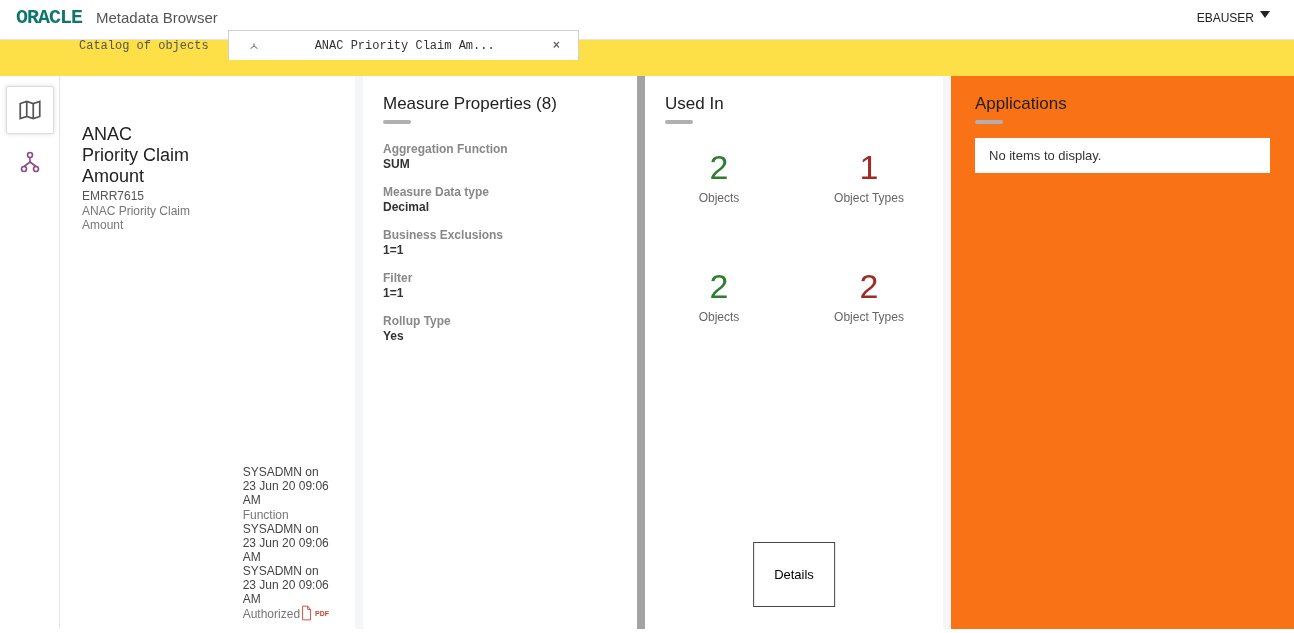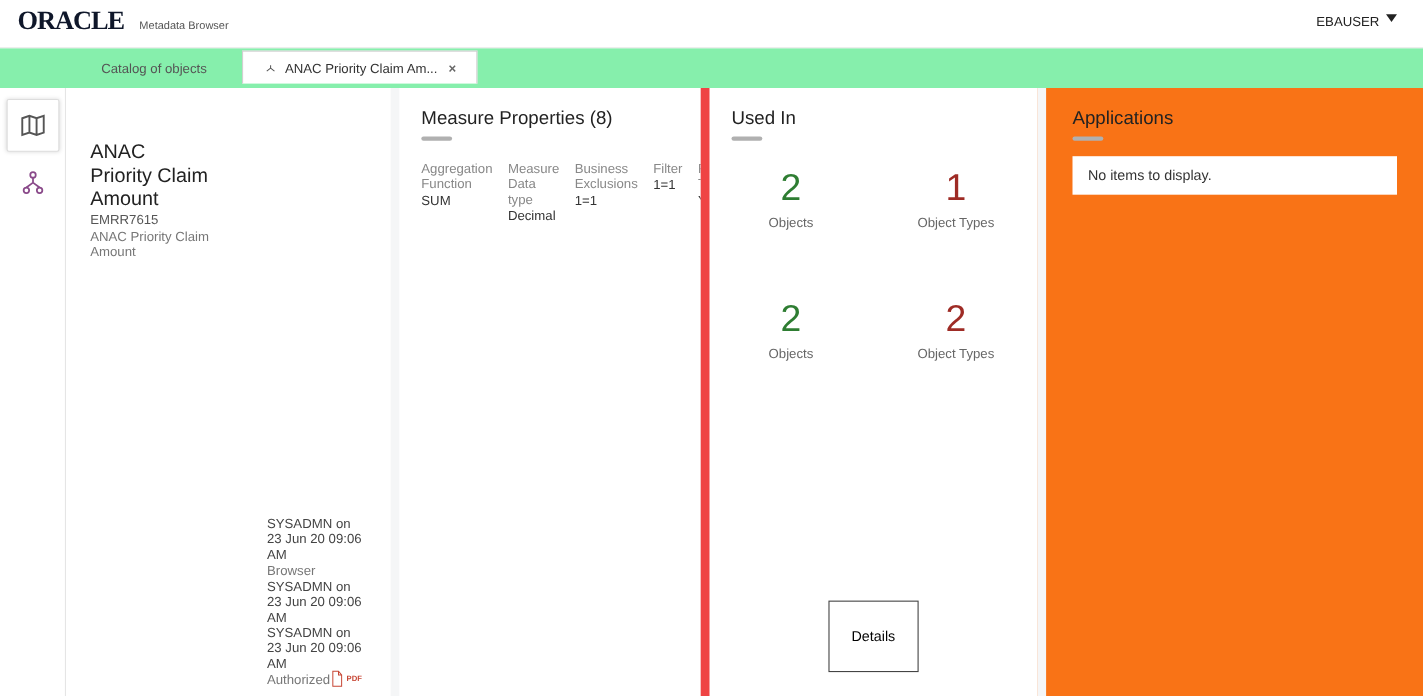--- a/index.html
+++ b/index.html
@@ -1,30 +1,30 @@
 <!DOCTYPE html>
 <html><head>
 <meta charset="utf-8">
 <style>
   * { box-sizing: border-box; margin: 0; padding: 0; }
   body { font-family: -apple-system, "Segoe UI", Helvetica, Arial, sans-serif; background: #fff; color: #222; font-size: 13px; }
 
   
   .topbar { display:flex; align-items:center; justify-content:space-between; padding:6px 16px 10px 16px; border-bottom:1px solid #e5e5e5; }
   .topbar-left { display:flex; align-items:baseline; gap:14px; }
-  .oracle-logo { color:#0f172a; font-weight:700; letter-spacing:-1px; font-size:24px; font-family: Liberation Serif, serif; }
-  .app-title { color:#555; font-size:10px; }
+  .oracle-logo { color:#0f766e; font-weight:700; letter-spacing:-1px; font-size:20px; font-family: Liberation Mono, monospace; }
+  .app-title { color:#555; font-size:15px; }
   .user-menu { display:flex; align-items:flex-start; gap:6px; font-size:12px; color:#222; cursor:pointer; padding-right:8px;}
   .triangle-down { width:0; height:0; border-left:5px solid transparent; border-right:5px solid transparent; border-top:7px solid #222; }
 
   
-  .tabstrip { background:#86efac; padding:0 16px 4px 60px; height:36px; display:flex; align-items:flex-end; }
+  .tabstrip { background:#fde047; padding:0 16px 16px 60px; height:36px; display:flex; align-items:flex-end;font-family:Liberation Mono, monospace; }
   .tab { height:30px; display:flex; align-items:center; padding:0 18px; font-size:12px; color:#555; border:1px solid transparent; border-bottom:none; position:relative; cursor:pointer; min-width:160px; justify-content:center;}
   .tab.inactive { background:transparent; }
-  .tab.active { background:#fff; border-color:#d0d0d0; color:#333; }
+  .tab.active { background:#fff; border-color:#d0d0d0; color:#333;gap:48px; }
   .tab .tab-icon { margin-right:6px; display:inline-flex; }
   .tab .close { margin-left:10px; color:#666; font-weight:bold; font-size:12px; cursor:pointer; }
 
   
   .content-wrap { display:flex; height:calc(633px - 44px - 36px); }
   .leftrail { width:60px; border-right:1px solid #e5e5e5; display:flex; flex-direction:column; align-items:center; padding-top:10px; gap:4px;}
   .rail-btn { width:48px; height:48px; display:flex; align-items:center; justify-content:center; color:#555; border-radius:2px; cursor:pointer; }
   .rail-btn.active { box-shadow:0 0 4px rgba(0,0,0,.15); background:#fff; border:1px solid #ddd; }
   .rail-btn svg { stroke:#555; }
   .rail-btn.tree svg { stroke:#8a4a8a; }
@@ -44,26 +44,26 @@
   .audit { padding: 0 22px 8px 28px; margin-top:auto; display:flex; flex-direction:column; }
   .audit-row .who-when { font-size:12px; color:#444; }
   .audit-row .kind { font-size:12px; color:#777; margin-top:1px; }
   .pdf-icon { position:absolute; right:26px; bottom:8px; color:#c74634; font-size:11px; display:flex; align-items:center; gap:2px; cursor:pointer;}
   .pdf-icon svg { stroke:#c74634; }
 
   
   .props { width:282px; background:#fff; padding:18px 20px; border-left: 8px solid #f5f6f7;}
   .panel-h { font-size:17px; color:#222; font-weight:400; }
   .panel-h::after, .panel-h2::after { content:""; display:block; width:28px; height:4px; background:#b0b0b0; border-radius:2px; margin-top:6px; }
-  .prop-list { margin-top:18px; display:flex; flex-direction:row; gap:14px; }
+  .prop-list { margin-top:18px; display:flex; flex-direction:column; gap:14px;font-weight:bold; }
   .prop-k { font-size:12px; color:#888; }
   .prop-v { font-size:12px; color:#333; margin-top:1px; }
 
   
-  .rels { width:306px; background:#fff; padding:18px 20px 10px; position:relative; border-left: 8px solid #ef4444;}
+  .rels { width:306px; background:#fff; padding:18px 20px 10px; position:relative; border-left: 8px solid #a3a3a3;}
   .panel-h2 { font-size:17px; color:#222; font-weight:400; }
   .counts { display:flex; gap:60px; justify-content:center; margin:24px 0 14px; }
   .count { text-align:center; min-width:90px;}
   .count .n { font-size:34px; font-weight:400; }
   .count.green .n { color:#2e7d32; }
   .count.red .n { color:#9e2b25; }
   .count .lbl { font-size:12px; color:#666; margin-top:4px; }
   .spacer { height:24px; }
   .details-btn { position:absolute; left:50%; transform:translateX(-50%); bottom:22px; border:1px solid #444; background:#fff; padding:24px 20px; font-size:13px; cursor:pointer; }
 
@@ -146,21 +146,21 @@
         </div>
       </div>
       <div class="info-body">
         <div class="obj-title">ANAC Priority Claim Amount</div>
         <div class="obj-code">EMRR7615</div>
         <div class="obj-desc">ANAC Priority Claim Amount</div>
       </div>
       <div class="audit">
         <div class="audit-row">
           <div class="who-when">SYSADMN on 23 Jun 20 09:06 AM</div>
-          <div class="kind">Browser</div>
+          <div class="kind">Function</div>
         </div>
         <div class="audit-row">
           <div class="who-when">SYSADMN on 23 Jun 20 09:06 AM</div>
         </div>
         <div class="audit-row">
           <div class="who-when">SYSADMN on 23 Jun 20 09:06 AM</div>
           <div class="kind">Authorized</div>
         </div>
       </div>
       <div class="pdf-icon">

